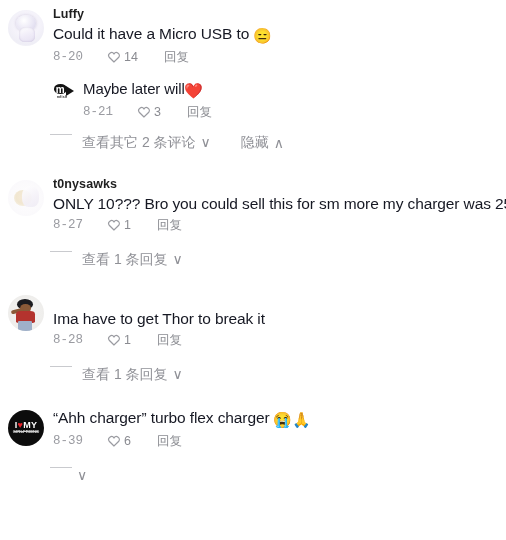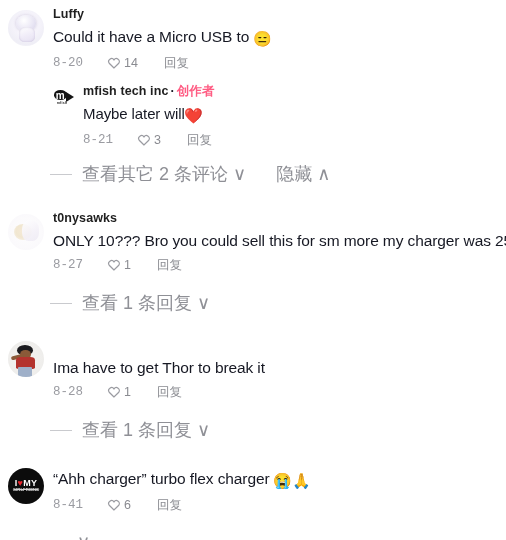--- a/index.html
+++ b/index.html
@@ -36,21 +36,21 @@
     letter-spacing: .1px;
     white-space: nowrap;
   }
   .uname.empty { height: 16px; }
   .creator-dot { font-weight: bold; color:#161823; padding: 0 2px; }
   .creator-tag { color: #ff5c83; font-weight: bold; font-size: 12.5px; }
 
   .ctext {
     font-size: 15.5px;
     color: #161823;
-    line-height: 27px;
+    line-height: 21px;
     margin-top: 1px;
     white-space: nowrap;
     letter-spacing: -0.1px;
   }
   .ctext.reply { font-size: 15px; }
 
   .emoji { font-size: 15px; vertical-align: -2px; }
 
   .meta {
     display: flex;
@@ -62,22 +62,22 @@
   }
   .meta .date { color: #9a9ba1; font-family: Liberation Mono, monospace; }
   .like { display: inline-flex; align-items: center; margin-left: 24px; }
   .like svg { display:block; }
   .like .cnt { margin-left: 3px; color:#8a8b91; font-size:12.5px; }
   .replybtn { margin-left: 26px; color: #8a8b91; font-size: 12.5px; }
 
   
   .expander {
     display: flex;
-    align-items: center;
-    font-size: 18px;
+    align-items: flex-start;
+    font-size: 14px;
     color: #8f9096;
   }
   .dash { width: 22px; height: 1px; background: #c9cace; display:block; }
   .exp-label { margin-left: 10px; color:#8f9096; white-space:nowrap; }
   .chev { margin-left: 5px; display:inline-block; }
   .hide-group { display: flex; align-items: center; margin-left: 30px; }
   .hide-label { color:#8f9096; }
 
   
   .av-luffy { background:
@@ -201,21 +201,20 @@
     </div>
 
     <div class="comment-row" style="margin-top:12px;">
       <div class="avatar sm av-mfish">
         <span class="cam"></span>
         <span class="cam-m">m</span>
         <span class="lens"></span>
         <span class="wm">mfish</span>
       </div>
       <div class="body">
-        <div class="uname"><span>mfish tech inc</span><span class="creator-dot">·</span><span class="creator-tag">创作者</span></div>
         <div class="ctext reply"><span>Maybe later will</span><span class="emoji">❤️</span></div>
         <div class="meta">
           <span class="date">8-21</span>
           <span class="like">
             <span>
               <svg width="14" height="14" viewBox="0 0 24 24" fill="none" stroke="#9a9ba1" stroke-width="2.1">
                   <path d="M12 20.5 3.8 12.4A5 5 0 0 1 12 6.6a5 5 0 0 1 8.2 5.8z"></path>
                 </svg>
             </span>
             <span class="cnt">3</span>
@@ -299,21 +298,21 @@
   <div class="comment" style="padding-top:22px;">
     <div class="comment-row">
       <div class="avatar lg av-yoiy">
         <span class="l1"><span>I</span><span class="hrt">♥</span><span>MY</span></span>
         <span class="l2">GIRLFRIEND</span>
         <span class="strike"></span>
       </div>
       <div class="body">
         <div class="ctext"><span>“Ahh charger” turbo flex charger </span><span class="emoji">😭🙏</span></div>
         <div class="meta">
-          <span class="date">8-41</span>
+          <span class="date">8-39</span>
           <span class="like">
             <span>
               <svg width="14" height="14" viewBox="0 0 24 24" fill="none" stroke="#9a9ba1" stroke-width="2.1">
                   <path d="M12 20.5 3.8 12.4A5 5 0 0 1 12 6.6a5 5 0 0 1 8.2 5.8z"></path>
                 </svg>
             </span>
             <span class="cnt">6</span>
           </span>
           <span class="replybtn">回复</span>
         </div>

